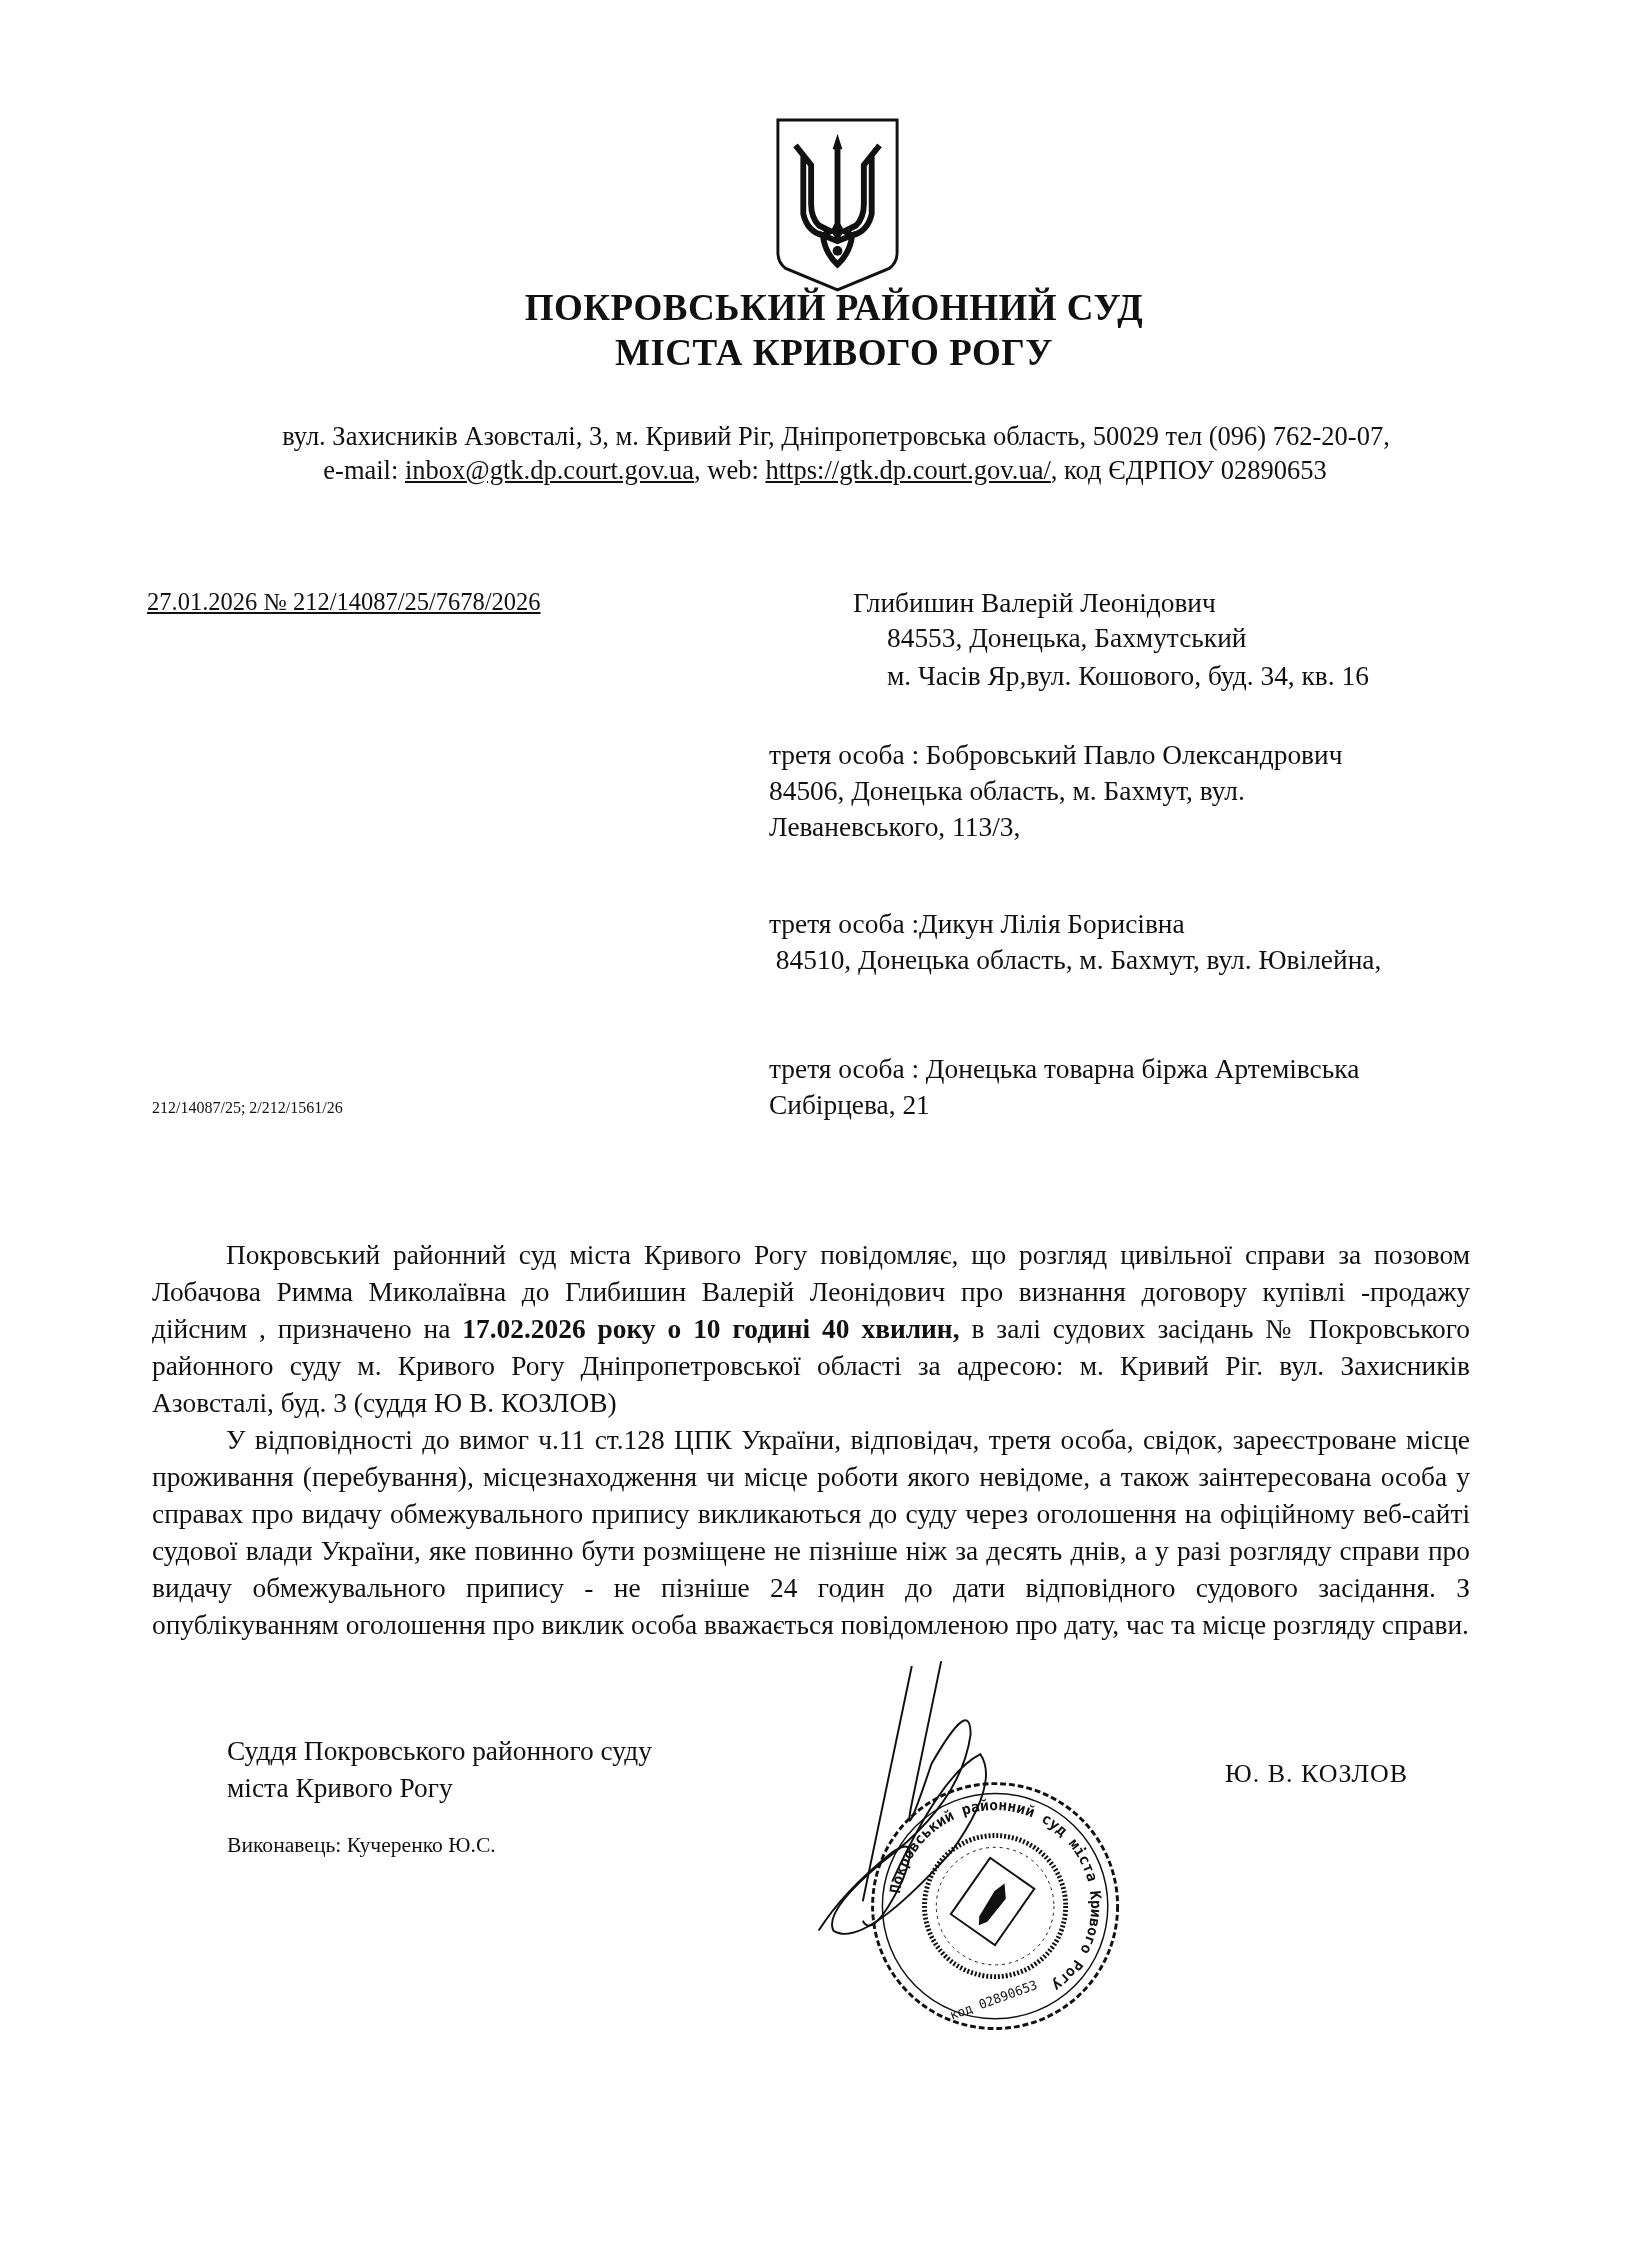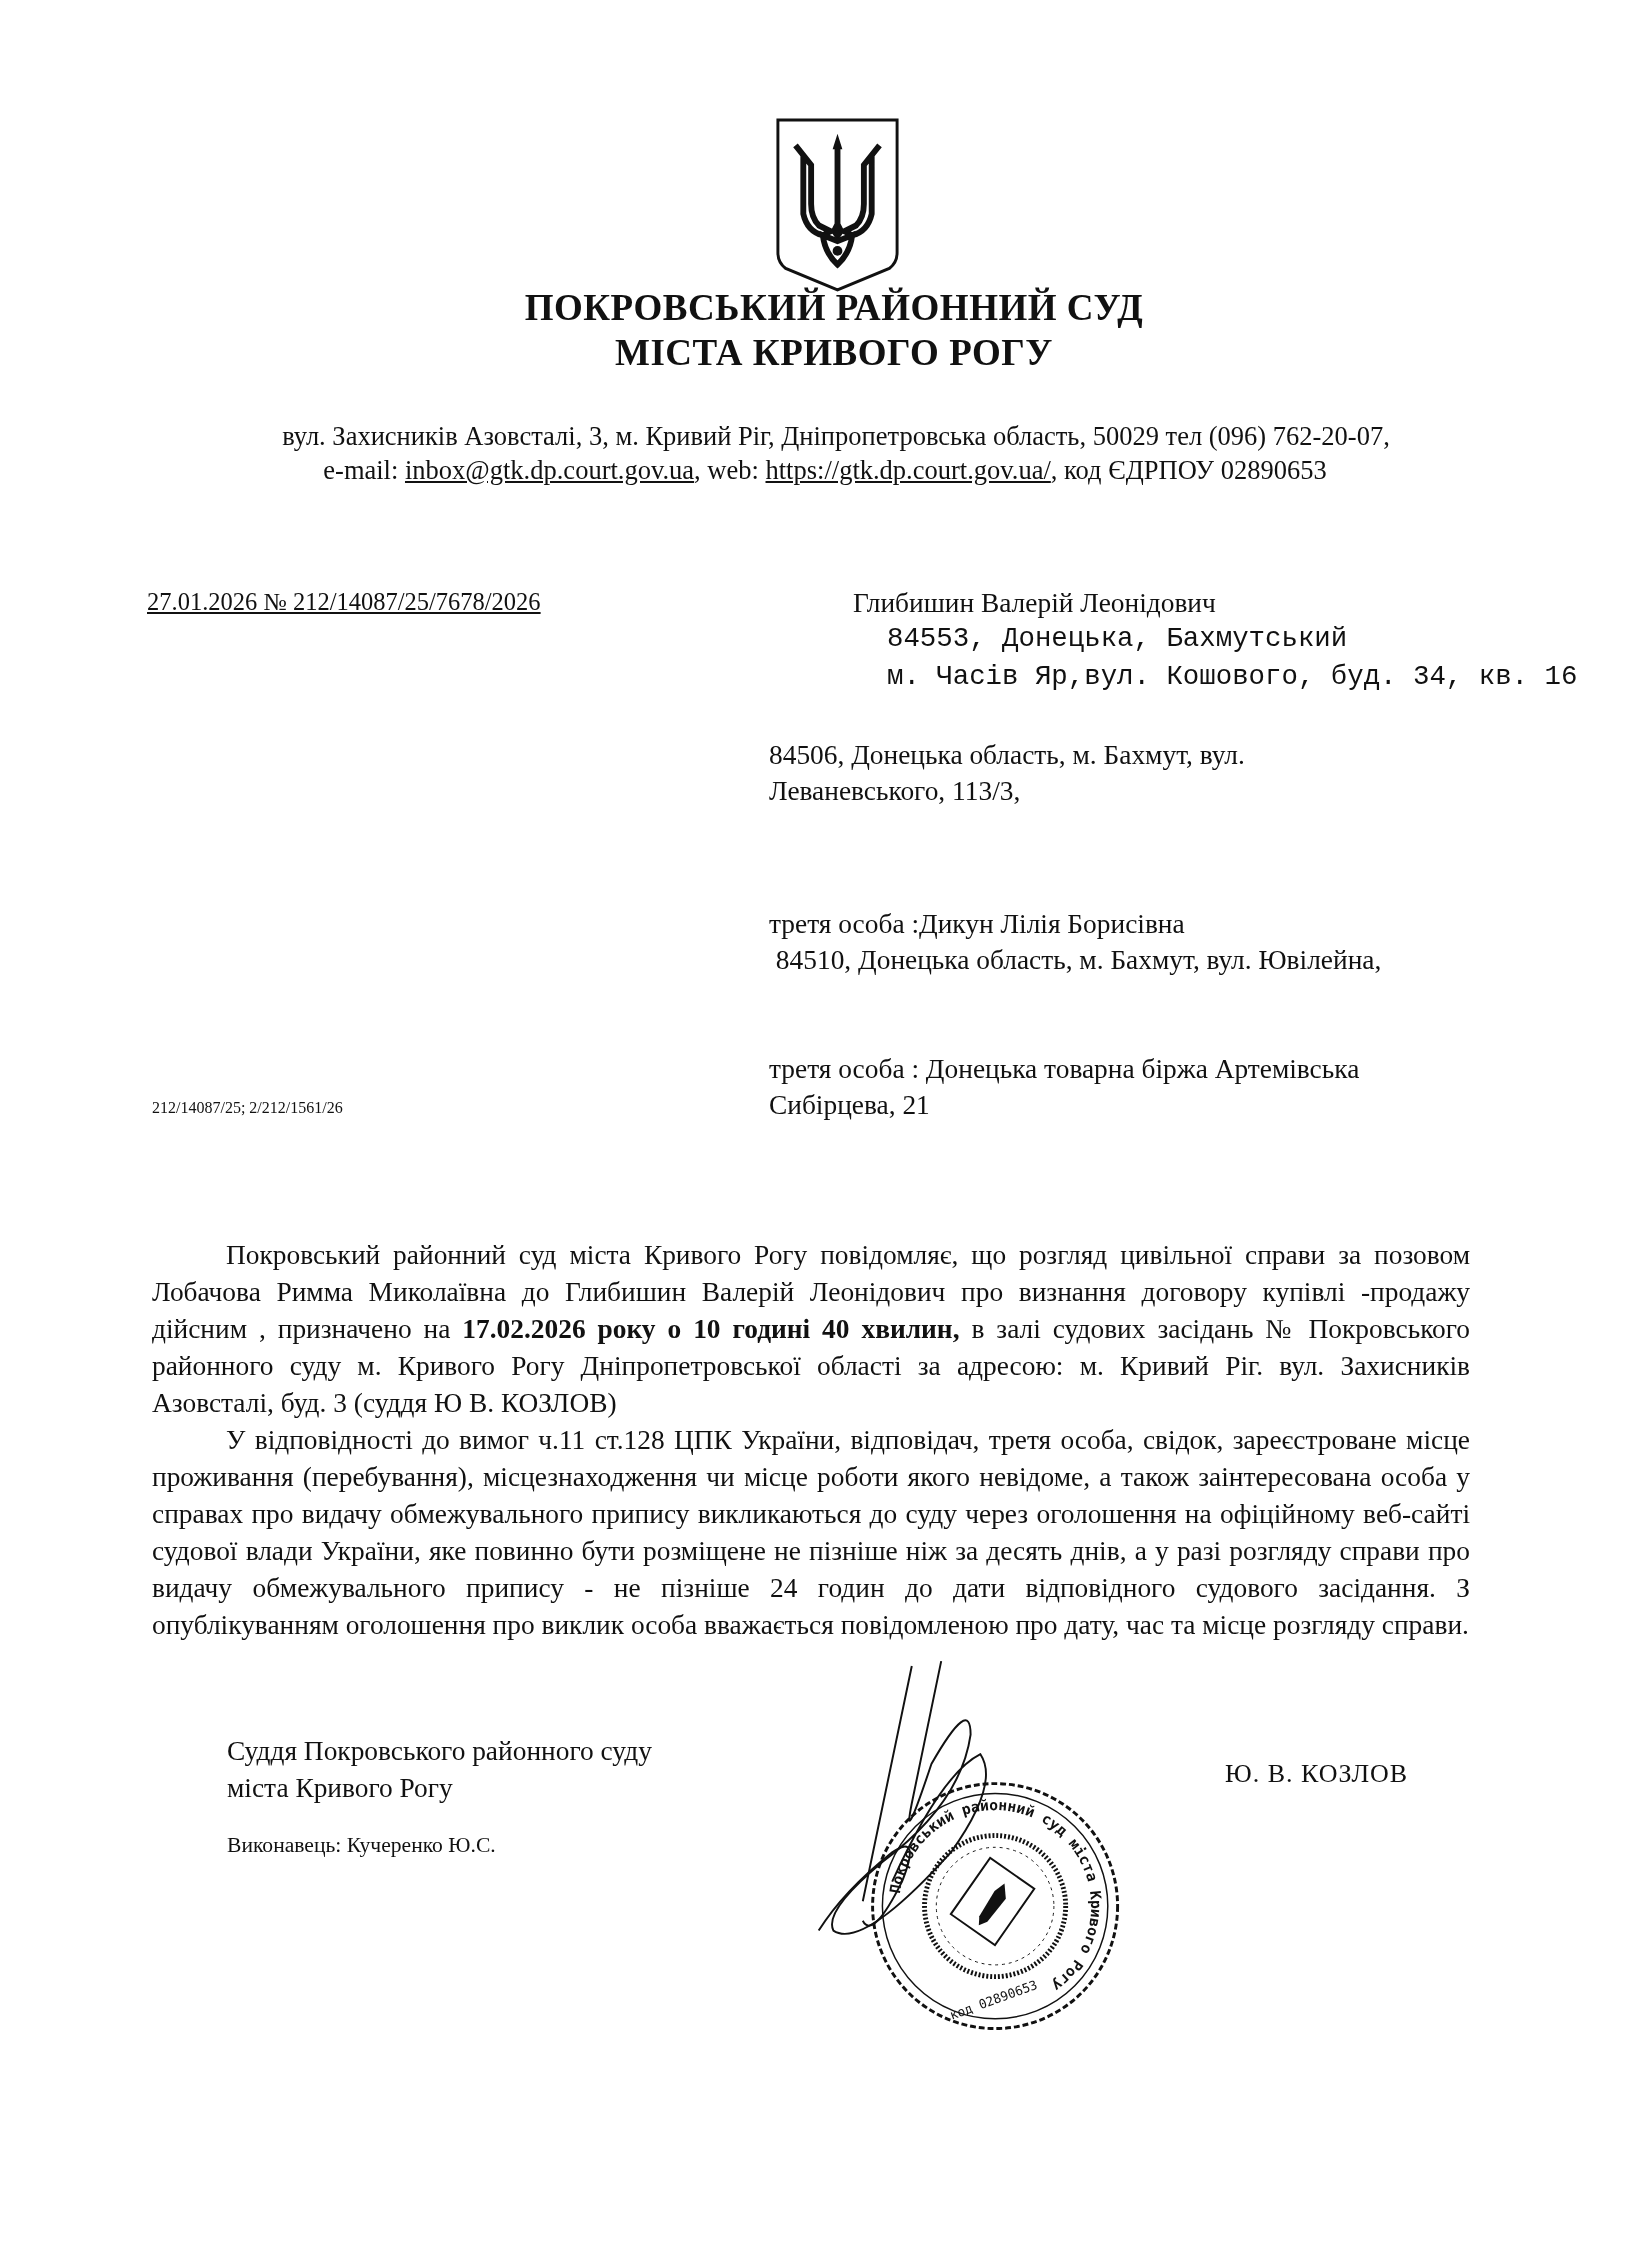--- a/index.html
+++ b/index.html
@@ -10,21 +10,21 @@
   .title { left: 0; width: 1612px; text-align: center; font-weight: bold; font-size: 37px; letter-spacing: 0.5px; padding-left: 28px; }
   .title.l1 { top: 286px; }
   .title.l2 { top: 331px; }
   .addr { left: 0; width: 1633px; text-align: center; font-size: 26.5px; line-height: 33px; }
   .addr.l1 { top: 420px; padding-left: 39px; box-sizing: border-box; }
   .addr.l2 { top: 454px; padding-left: 17px; box-sizing: border-box; }
   .u { text-decoration: underline; }
   .outnum { left: 147px; top: 588px; font-size: 24.5px; text-decoration: underline; }
   .recip { font-size: 27.4px; line-height: 35px; }
   .recip-name { left: 853px; top: 586px; }
-  .recip-line { left: 887px; font-family: Liberation Mono, monospace; }
+  .recip-line { left: 887px; }
   .party { left: 769px; width: 745px; font-size: 27.4px; line-height: 36px; }
   .caseref { left: 152px; top: 1099px; font-size: 16px; }
   .body-text { left: 152px; top: 1237px; width: 1318px; font-size: 27.4px; line-height: 37px; text-align: justify; }
   .body-text p { margin: 0; text-indent: 74px; }
   .bold { font-weight: bold; }
   .sign-left { left: 227px; top: 1733px; font-size: 27.4px; line-height: 37px; }
   .executor { left: 227px; top: 1833px; font-size: 21.6px; }
   .sign-name { left: 1225px; top: 1759px; font-size: 26px; letter-spacing: 1px; }
   .stamp { left: 804px; top: 1656px; width: 392px; height: 412px; }
 </style>
@@ -50,20 +50,21 @@
   <span>e-mail: </span><span class="u">inbox@gtk.dp.court.gov.ua</span><span>,  web: </span><span class="u">https://gtk.dp.court.gov.ua/</span><span>, код ЄДРПОУ 02890653</span>
 </div>
 
 <div class="abs outnum">27.01.2026 №  212/14087/25/7678/2026</div>
 
 <div class="abs recip recip-name">Глибишин Валерій Леонідович</div>
 <div class="abs recip recip-line" style="top:621px;">84553,  Донецька,  Бахмутський</div>
 <div class="abs recip recip-line" style="top:659px;">м. Часів Яр,вул. Кошового, буд. 34, кв. 16</div>
 
 <div class="abs party" style="top:737px;">
+  <div>третя особа : Бобровський Павло Олександрович</div>
   <div>84506, Донецька область, м. Бахмут, вул.</div>
   <div>Леваневського, 113/3,</div>
 </div>
 <div class="abs party" style="top:894px;margin-top:12px;">
   <div>третя особа :Дикун Лілія Борисівна</div>
   <div style="white-space:pre;"> 84510, Донецька область, м. Бахмут, вул. Ювілейна,</div>
 </div>
 <div class="abs party" style="top:1051px;">
   <div>третя особа : Донецька товарна біржа Артемівська</div>
   <div>Сибірцева, 21</div>

